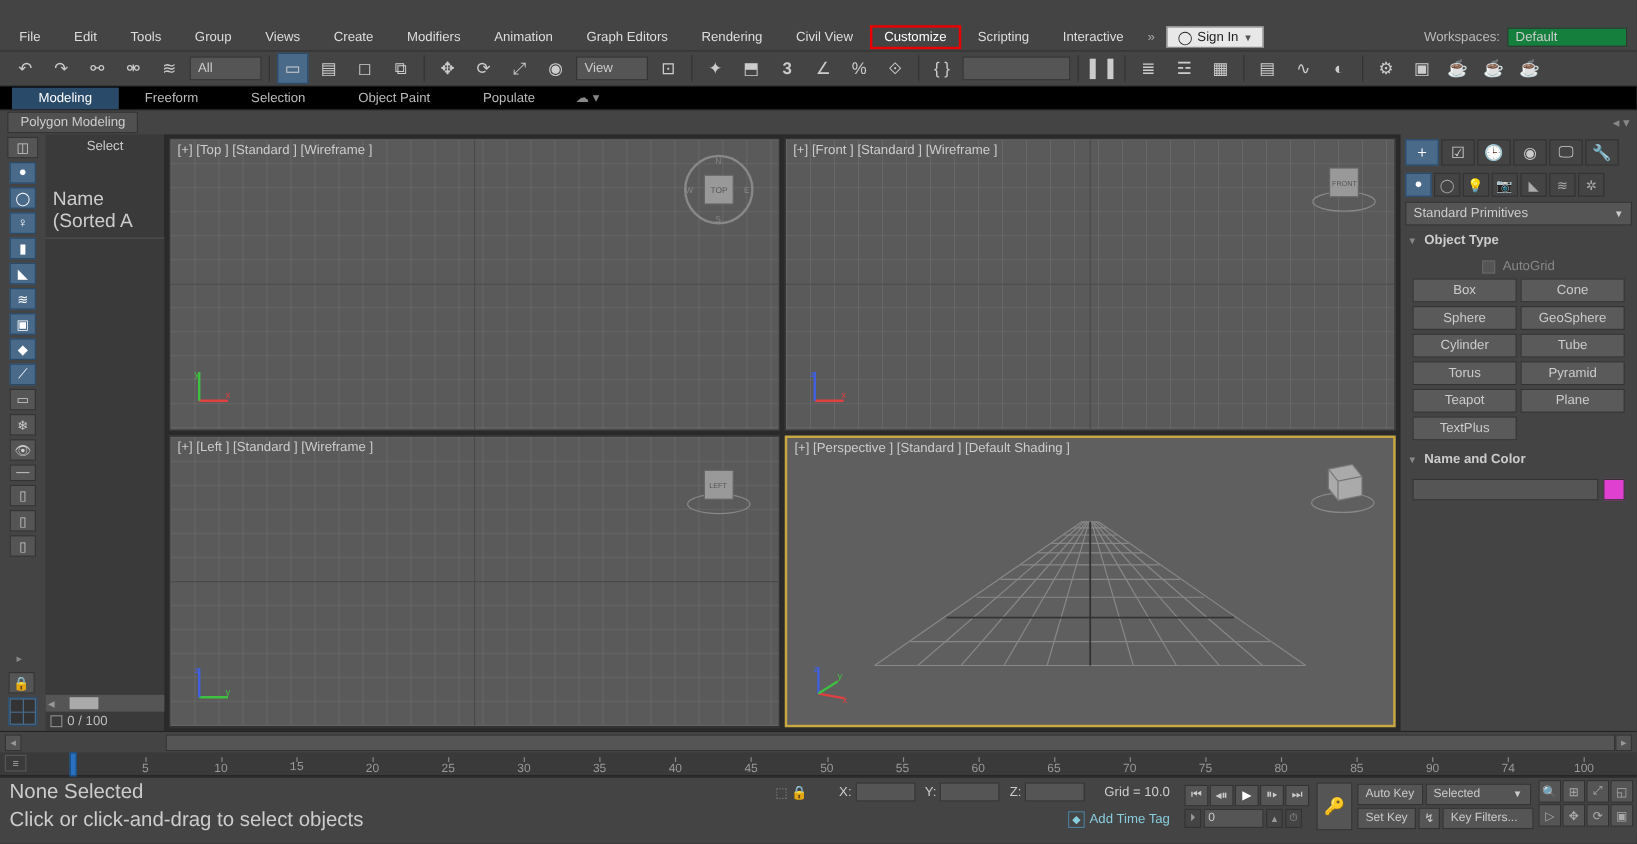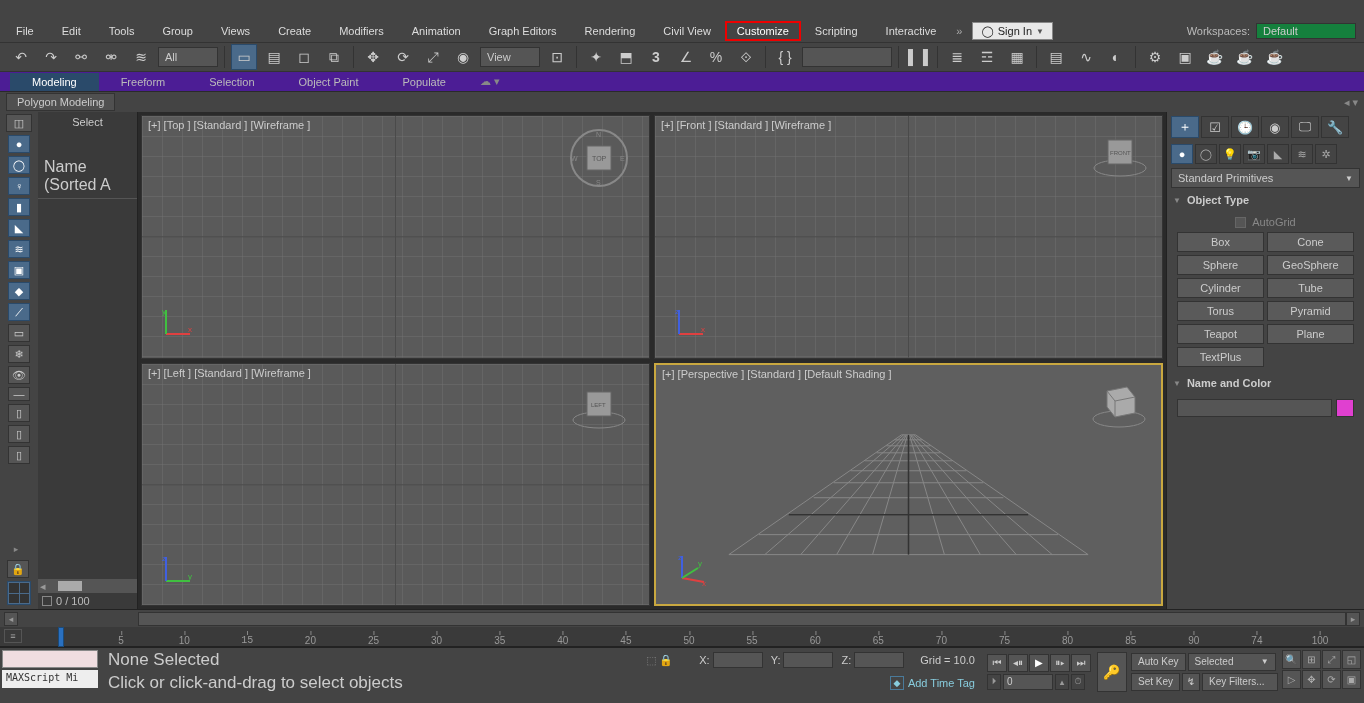--- a/index.html
+++ b/index.html
@@ -18,21 +18,21 @@
 
 
 .toolbar { display:flex; align-items:center; height:30px; background:#444; border-top:1px solid #333; border-bottom:1px solid #333; padding:0 8px; gap:4px;}
 .tbtn { width:26px; height:26px; display:flex; align-items:center; justify-content:center; color:#ccc; cursor:pointer; border:1px solid transparent; font-size:14px;}
 .tbtn.sel { background:#4a6a8a; border:1px solid #2a4a6a;}
 .tdd { background:#555; border:1px solid #333; color:#ccc; height:20px; padding:2px 18px 2px 6px; font-size:11px; min-width:60px; display:flex; align-items:center;}
 .tsep { width:1px; height:22px; background:#333; margin:0 2px;}
 .tsrch { background:#555; border:1px solid #333; height:20px; width:90px;}
 
 
-.ribbon-tabs { display:flex; align-items:center; height:20px; background:#4c1d95; border-bottom:1px solid #2a2a2a; padding-left:10px; gap:0;}
+.ribbon-tabs { display:flex; align-items:center; height:20px; background:#000000; border-bottom:1px solid #2a2a2a; padding-left:10px; gap:0;}
 .rtab { padding:3px 22px; color:#bbb; cursor:pointer; font-size:11px;}
 .rtab.active { background:#2a4a6a; color:#fff;}
 .ribbon-sub { display:flex; align-items:center; height:20px; background:#444; padding-left:6px;}
 .subbtn { background:#505050; border:1px solid #333; padding:2px 10px; font-size:11px; color:#ccc;}
 .ribbon-sub .chev{ margin-left:auto; padding:0 6px; color:#888; display:flex; gap:4px;}
 
 
 .main { display:flex; height:497px; }
 
 
@@ -469,24 +469,20 @@
       <span class="rtick" style="left: 75%;">75</span>
       <span class="rtick" style="left: 80%;">80</span>
       <span class="rtick" style="left: 85%;">85</span>
       <span class="rtick" style="left: 90%;">90</span>
       <span class="rtick" style="left: 95%;">74</span>
       <span class="rtick" style="left: 100%;">100</span>
     </div>
 </div>
 
 <div class="status">
-  <div class="status-l">
-    <div class="st-pink"></div>
-    <div class="st-script">MAXScript Mi</div>
-  </div>
   <div class="status-mid">
     <div class="status-row">
       <span class="txt">None Selected</span>
       <span class="lockicons">
         <span>⬚</span>
         <span>🔒</span>
       </span>
       <span style="width:10px;"></span>
       <span class="coord">
           <span>X:</span>

